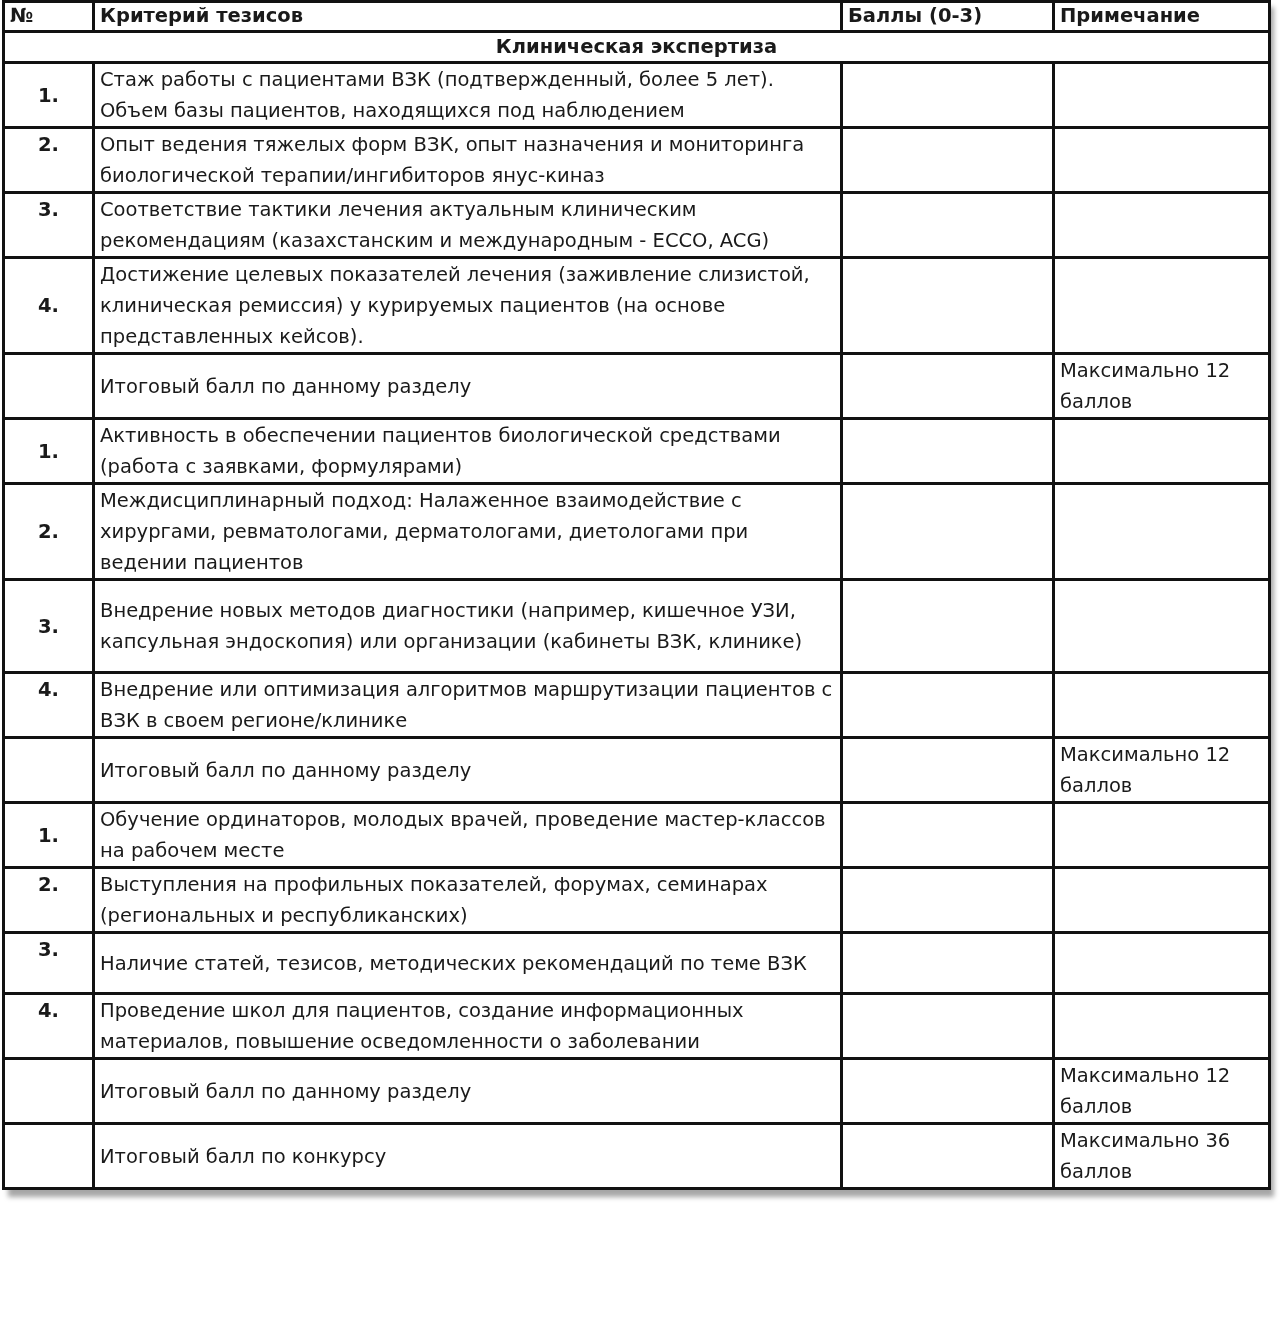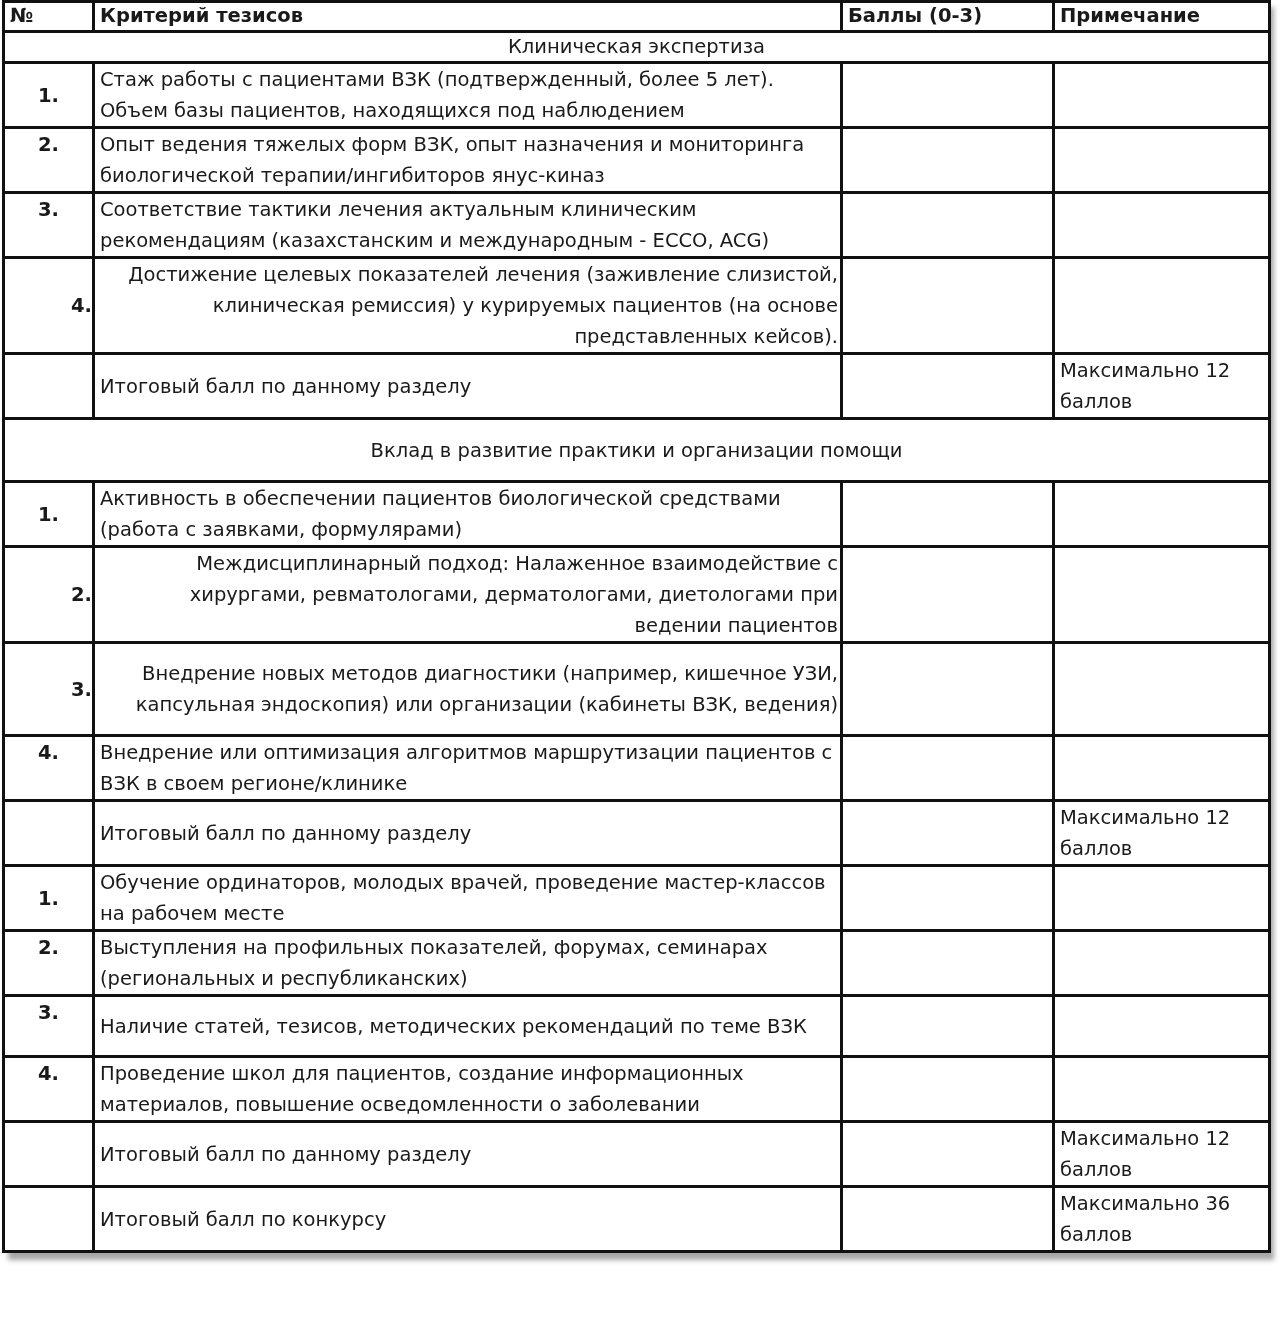--- a/index.html
+++ b/index.html
@@ -9,28 +9,28 @@
            box-shadow: 6px 7px 5px rgba(0,0,0,0.35); background: #fff; }
   table { border-collapse: collapse; width: 1266px; table-layout: fixed; }
   td, th { border: 3px solid #111; padding: 0 5px; vertical-align: middle;
            font-size: 19.5px; line-height: 31px; font-weight: normal; text-align: left; }
   th { font-weight: bold; font-size: 19.5px; }
   col.c-num { width: 90px; }
   col.c-crit { width: 748px; }
   col.c-score { width: 212px; }
   col.c-note { width: 216px; }
   tr.hdr td, tr.hdr th { height: 26px; line-height: 24px; vertical-align: top; padding-top: 1px; }
-  tr.sec td { text-align: center; font-weight: normal; margin-top: 11px; }
+  tr.sec td { text-align: center; font-weight: bold; margin-top: 11px; }
   tr.sec1 td { height: 28px; line-height: 26px; }
   tr.sec2 td, tr.sec3 td { height: 60px; }
   td.num { text-align: center; font-weight: bold; padding: 0; }
   td.num.top { vertical-align: top; padding-top: 0px; }
   td.crit { padding-left: 5px; padding-right: 2px; margin-left: 24px; }
   tr.r2 td { height: 58px; }
-  tr.r3 td { height: 90px; text-align: right; }
+  tr.r3 td { height: 90px; }
   td.note { padding-left: 5px; line-height: 31px; }
   .note-line { display: block; }
 </style>
 </head>
 <body>
 
 <div class="sheet">
 <table>
   <colgroup>
     <col class="c-num">
@@ -76,38 +76,35 @@
   <tr class="r2">
     <td class="num"></td>
     <td class="crit">Итоговый балл по данному разделу</td>
     <td></td>
     <td class="note">
             <span class="note-line">Максимально 12</span>
             <span class="note-line">баллов</span>
           </td>
   </tr>
 
-  <tr class="sec sec2">
-    <td colspan="4">Вклад в развитие практики и организации помощи</td>
-  </tr>
   <tr class="r2">
     <td class="num">1.</td>
     <td class="crit">Активность в обеспечении пациентов биологической средствами (работа с заявками, формулярами)</td>
     <td></td>
     <td></td>
   </tr>
   <tr class="r3">
     <td class="num">2.</td>
     <td class="crit">Междисциплинарный подход: Налаженное взаимодействие с хирургами, ревматологами, дерматологами, диетологами при ведении пациентов</td>
     <td></td>
     <td></td>
   </tr>
   <tr class="r3">
     <td class="num">3.</td>
-    <td class="crit">Внедрение новых методов диагностики (например, кишечное УЗИ, капсульная эндоскопия) или организации (кабинеты ВЗК, ведения)</td>
+    <td class="crit">Внедрение новых методов диагностики (например, кишечное УЗИ, капсульная эндоскопия) или организации (кабинеты ВЗК, клинике)</td>
     <td></td>
     <td></td>
   </tr>
   <tr class="r2">
     <td class="num top">4.</td>
     <td class="crit">Внедрение или оптимизация алгоритмов маршрутизации пациентов с ВЗК в своем регионе/клинике</td>
     <td></td>
     <td></td>
   </tr>
   <tr class="r2">

